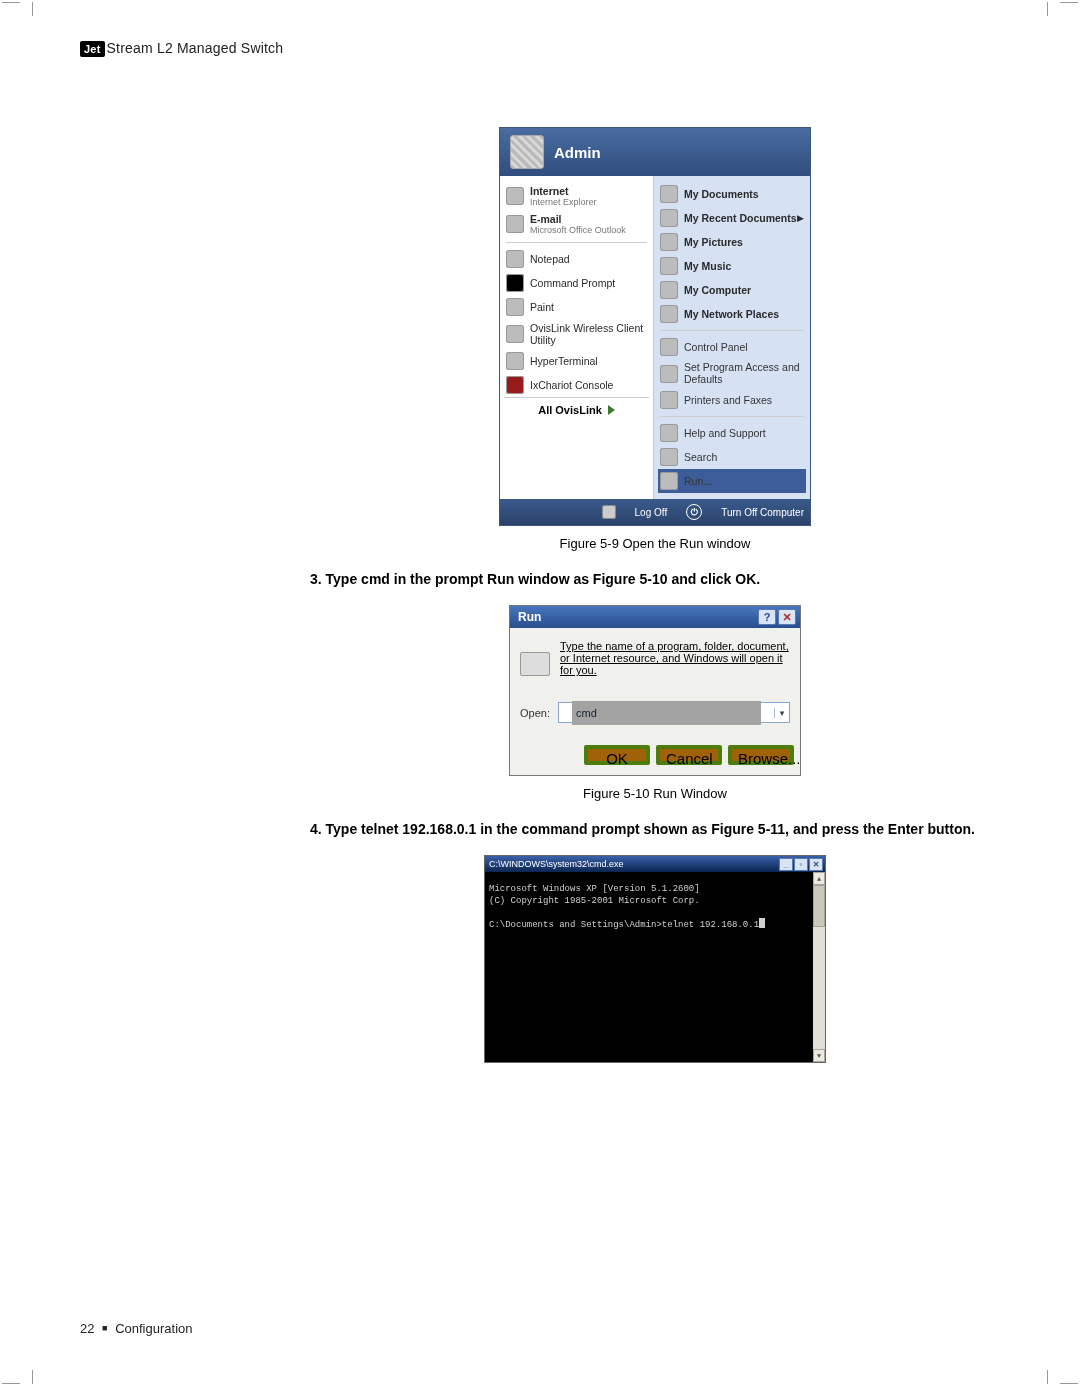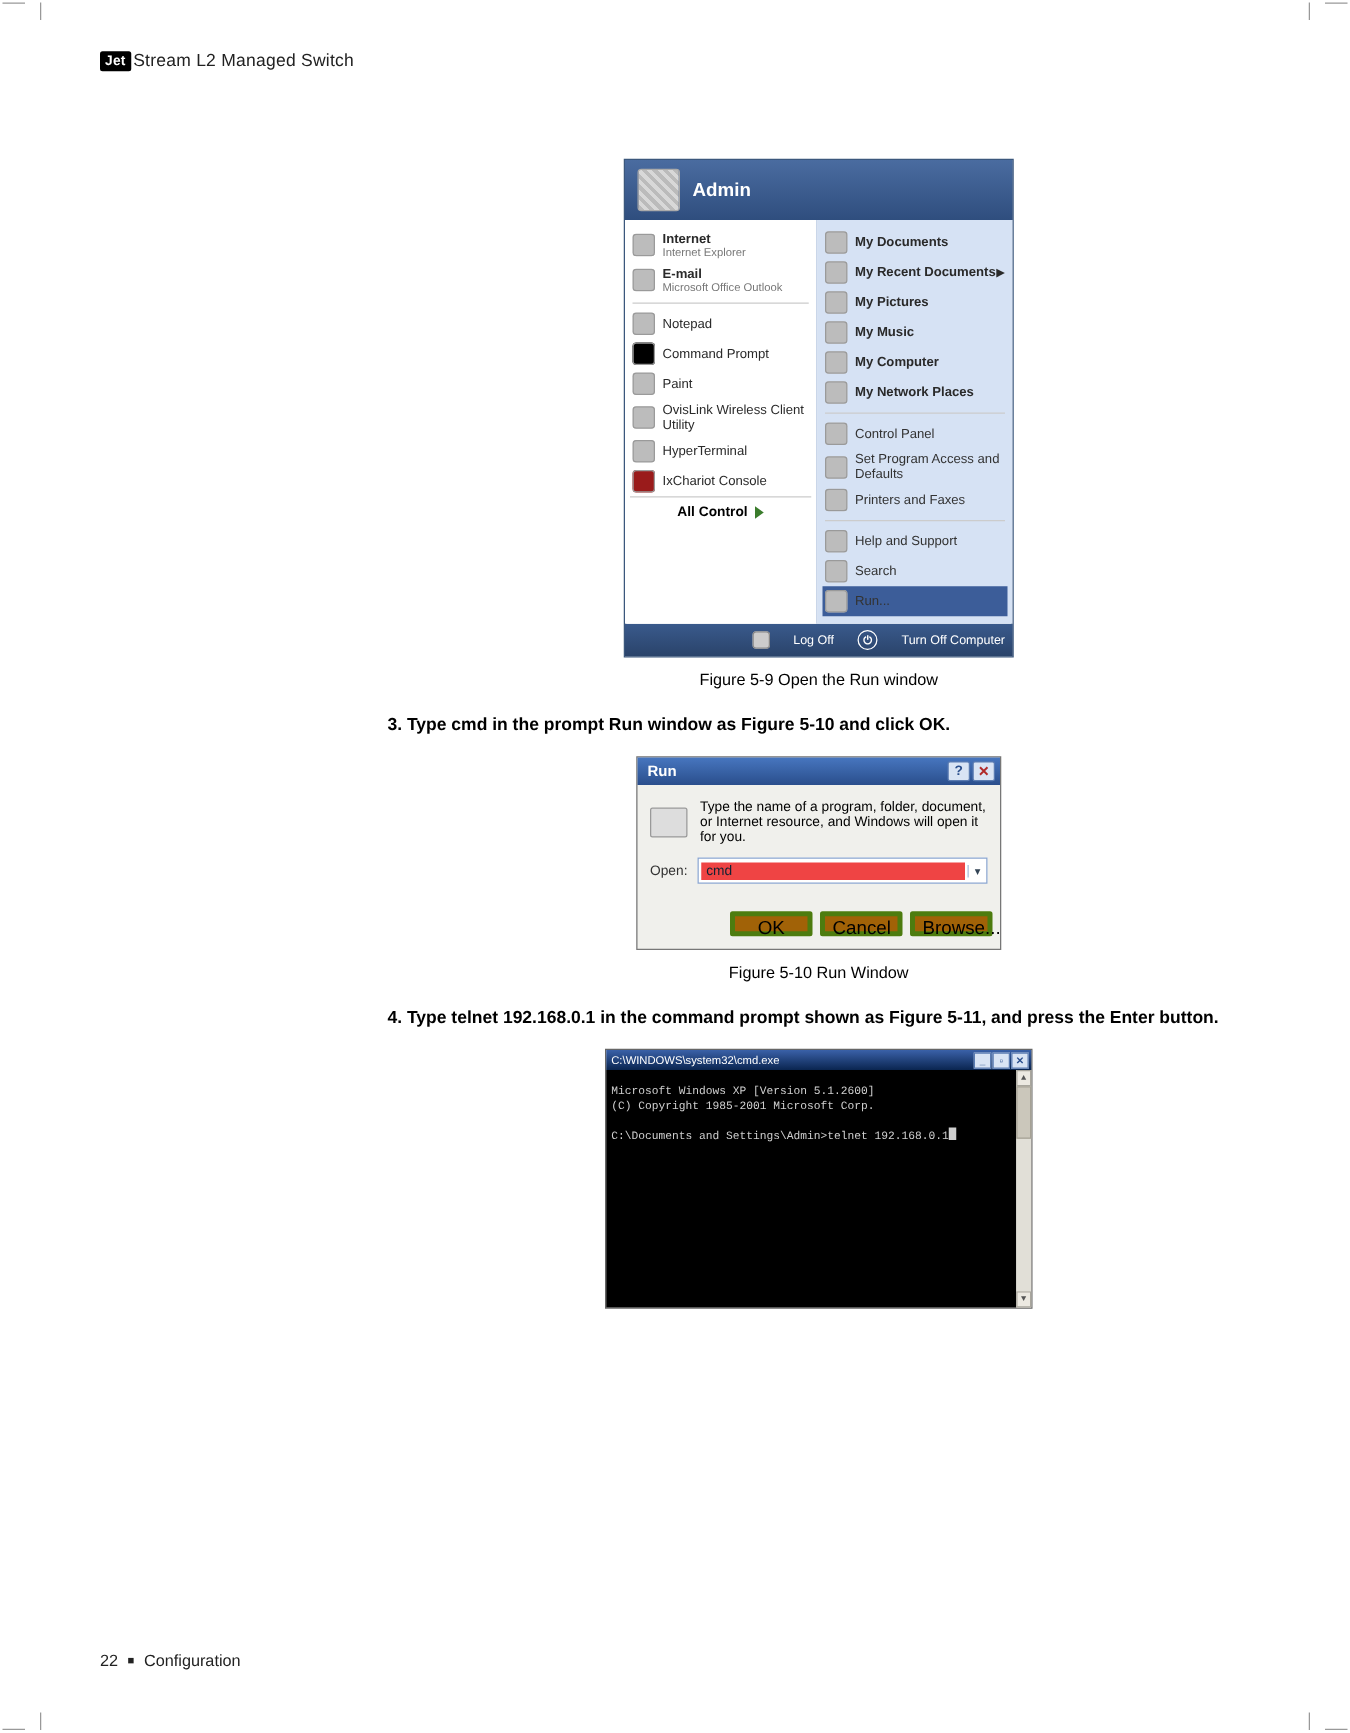--- a/index.html
+++ b/index.html
@@ -207,42 +207,42 @@
     background: #d9e4f4;
     border: 1px solid #5a7bb1;
     color: #2a4e8c;
     font-size: 11px;
     font-weight: bold;
     display: flex; align-items: center; justify-content: center;
     border-radius: 2px;
     cursor: pointer;
   }
   .run-body { padding: 12px 10px 4px 10px; }
-  .run-row { display: flex; align-items: center; gap: 10px; margin-bottom: 10px; }
+  .run-row { display: flex; align-items: flex-end; gap: 10px; margin-bottom: 26px; text-decoration: underline; }
   .run-row .ic {
     width: 28px; height: 22px;
     border: 1px solid #999; background: #ddd; border-radius: 2px;
     flex: 0 0 28px;
   }
   .run-open-row { display: flex; align-items: center; gap: 8px; margin-bottom: 14px; }
   .run-open-row label { color: #333; }
   .run-open-row .combo {
     flex: 1;
     display: flex;
     border: 1px solid #8aa5cf;
     background: #fff;
     height: 19px;
     align-items: center;
   }
   .run-open-row .combo .val {
     flex: 1;
     padding: 0 4px;
-    background: #ef4444;
-    height: 14px;
-    margin: 2px;
+    background: #a3a3a3;
+    height: 24px;
+    margin: 13px;
     display: flex; align-items: center;
     color: #123;
   }
   .run-open-row .combo .dd {
     width: 14px;
     display:flex; align-items:center; justify-content:center;
     color:#345; font-size:9px;
     border-left: 1px solid #a9bcd9;
     cursor: pointer;
   }
@@ -402,21 +402,21 @@
           <div class="sm-item">
             <span class="ic"></span>
             <span class="txt">HyperTerminal</span>
           </div>
           <div class="sm-item">
             <span class="ic" style="background:#9a1b1b;"></span>
             <span class="txt">IxChariot Console</span>
           </div>
 
           <div class="sm-allprograms">
-            <span>All Control</span>
+            <span>All OvisLink</span>
             <span class="tri"></span>
           </div>
         </div>
 
         <div class="sm-right">
           <div class="sm-item">
               <span class="ic"></span>
               <span class="txt">My Documents</span>
             </div>
           <div class="sm-item">

